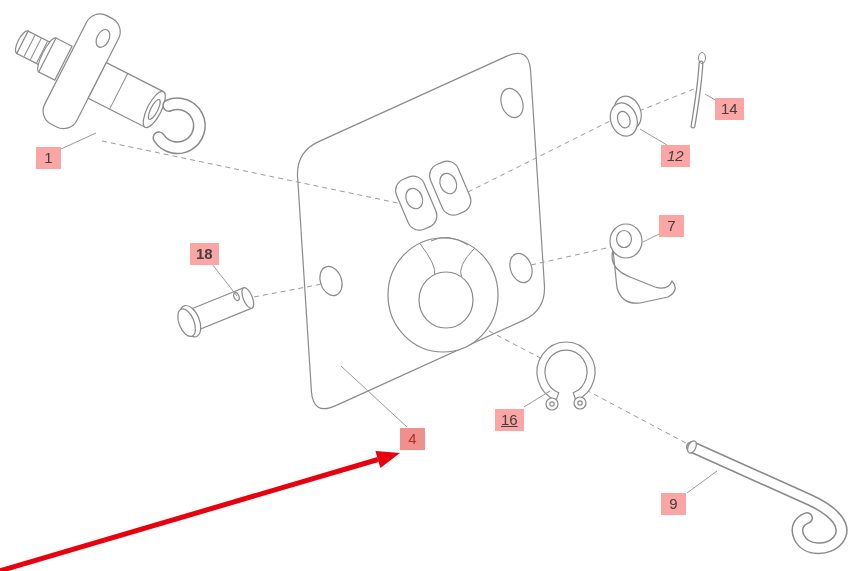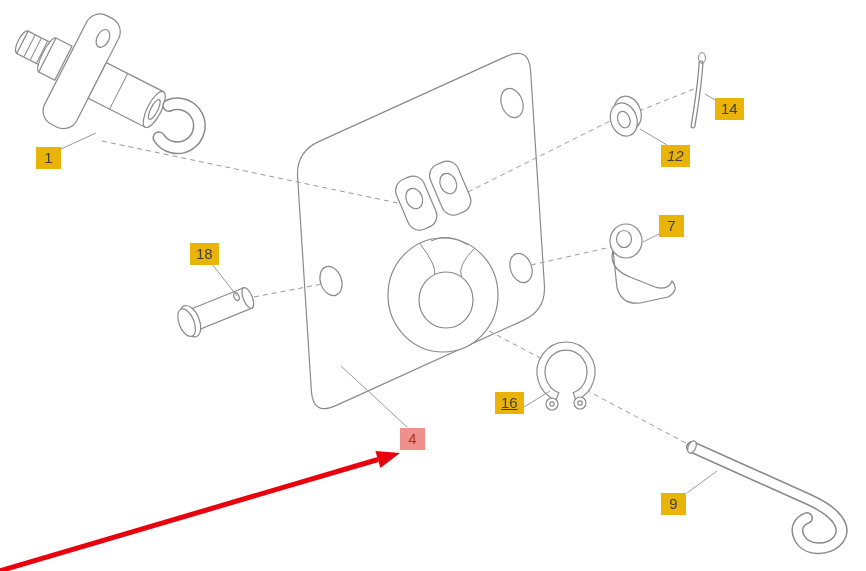--- a/index.html
+++ b/index.html
@@ -1,21 +1,21 @@
 <!DOCTYPE html>
 <html><head>
 <meta charset="utf-8">
 <style>
   html,body{margin:0;padding:0;background:#ffffff;}
   #canvas{position:relative;width:866px;height:571px;background:#ffffff;overflow:hidden;
           font-family:"Liberation Sans",sans-serif;}
   #drawing{position:absolute;left:0;top:0;}
   .part-label{position:absolute;min-width:13px;text-align:center;padding:1px 6px;
               font-size:15px;line-height:20px;color:#3f3f3f;cursor:pointer;}
-  .hl-yellow{background:#eab308;}
+  .hl-yellow{background:#fca5a5;}
   .hl-red{background:#f0908d;color:#a93226;}
   .outline{fill:#ffffff;stroke:#8a8a8a;stroke-width:1.2;}
   .thin{fill:none;stroke:#8a8a8a;stroke-width:1;}
   .dashline{fill:none;stroke:#9b9b9b;stroke-width:1;stroke-dasharray:5 4;}
   .leader{fill:none;stroke:#9b9b9b;stroke-width:1;}
   .tube-o{fill:none;stroke:#8a8a8a;stroke-linecap:round;}
   .tube-i{fill:none;stroke:#ffffff;stroke-linecap:round;}
 </style>
 </head>
 <body>
@@ -129,21 +129,21 @@
       <path class="leader" d="M 687 493 L 717 471"></path>
     </g>
 
     <g>
       <line x1="-4" y1="572" x2="378" y2="459.5" stroke="#e8000d" stroke-width="5"></line>
       <polygon points="400,453 380.4,468.1 375.4,450.9" fill="#e8000d"></polygon>
     </g>
   </svg>
 
   <div class="part-label hl-yellow" style="left:36px;top:147px;">1</div>
-  <div class="part-label hl-yellow" style="left:190px;top:243px;">18</div>
+  <div class="part-label hl-yellow" style="left:190px;top:243px;font-weight:bold;">18</div>
   <div class="part-label hl-red" style="left:400px;top:428px;">4</div>
-  <div class="part-label hl-yellow" style="left:495px;top:392px;text-decoration:underline;">16</div>
+  <div class="part-label hl-yellow" style="left:495px;top:409px;text-decoration:underline;">16</div>
   <div class="part-label hl-yellow" style="left:661px;top:145px;font-style:italic;">12</div>
   <div class="part-label hl-yellow" style="left:715px;top:98px;">14</div>
   <div class="part-label hl-yellow" style="left:659px;top:215px;">7</div>
   <div class="part-label hl-yellow" style="left:661px;top:493px;">9</div>
 
 </div>
 
 </body></html>

